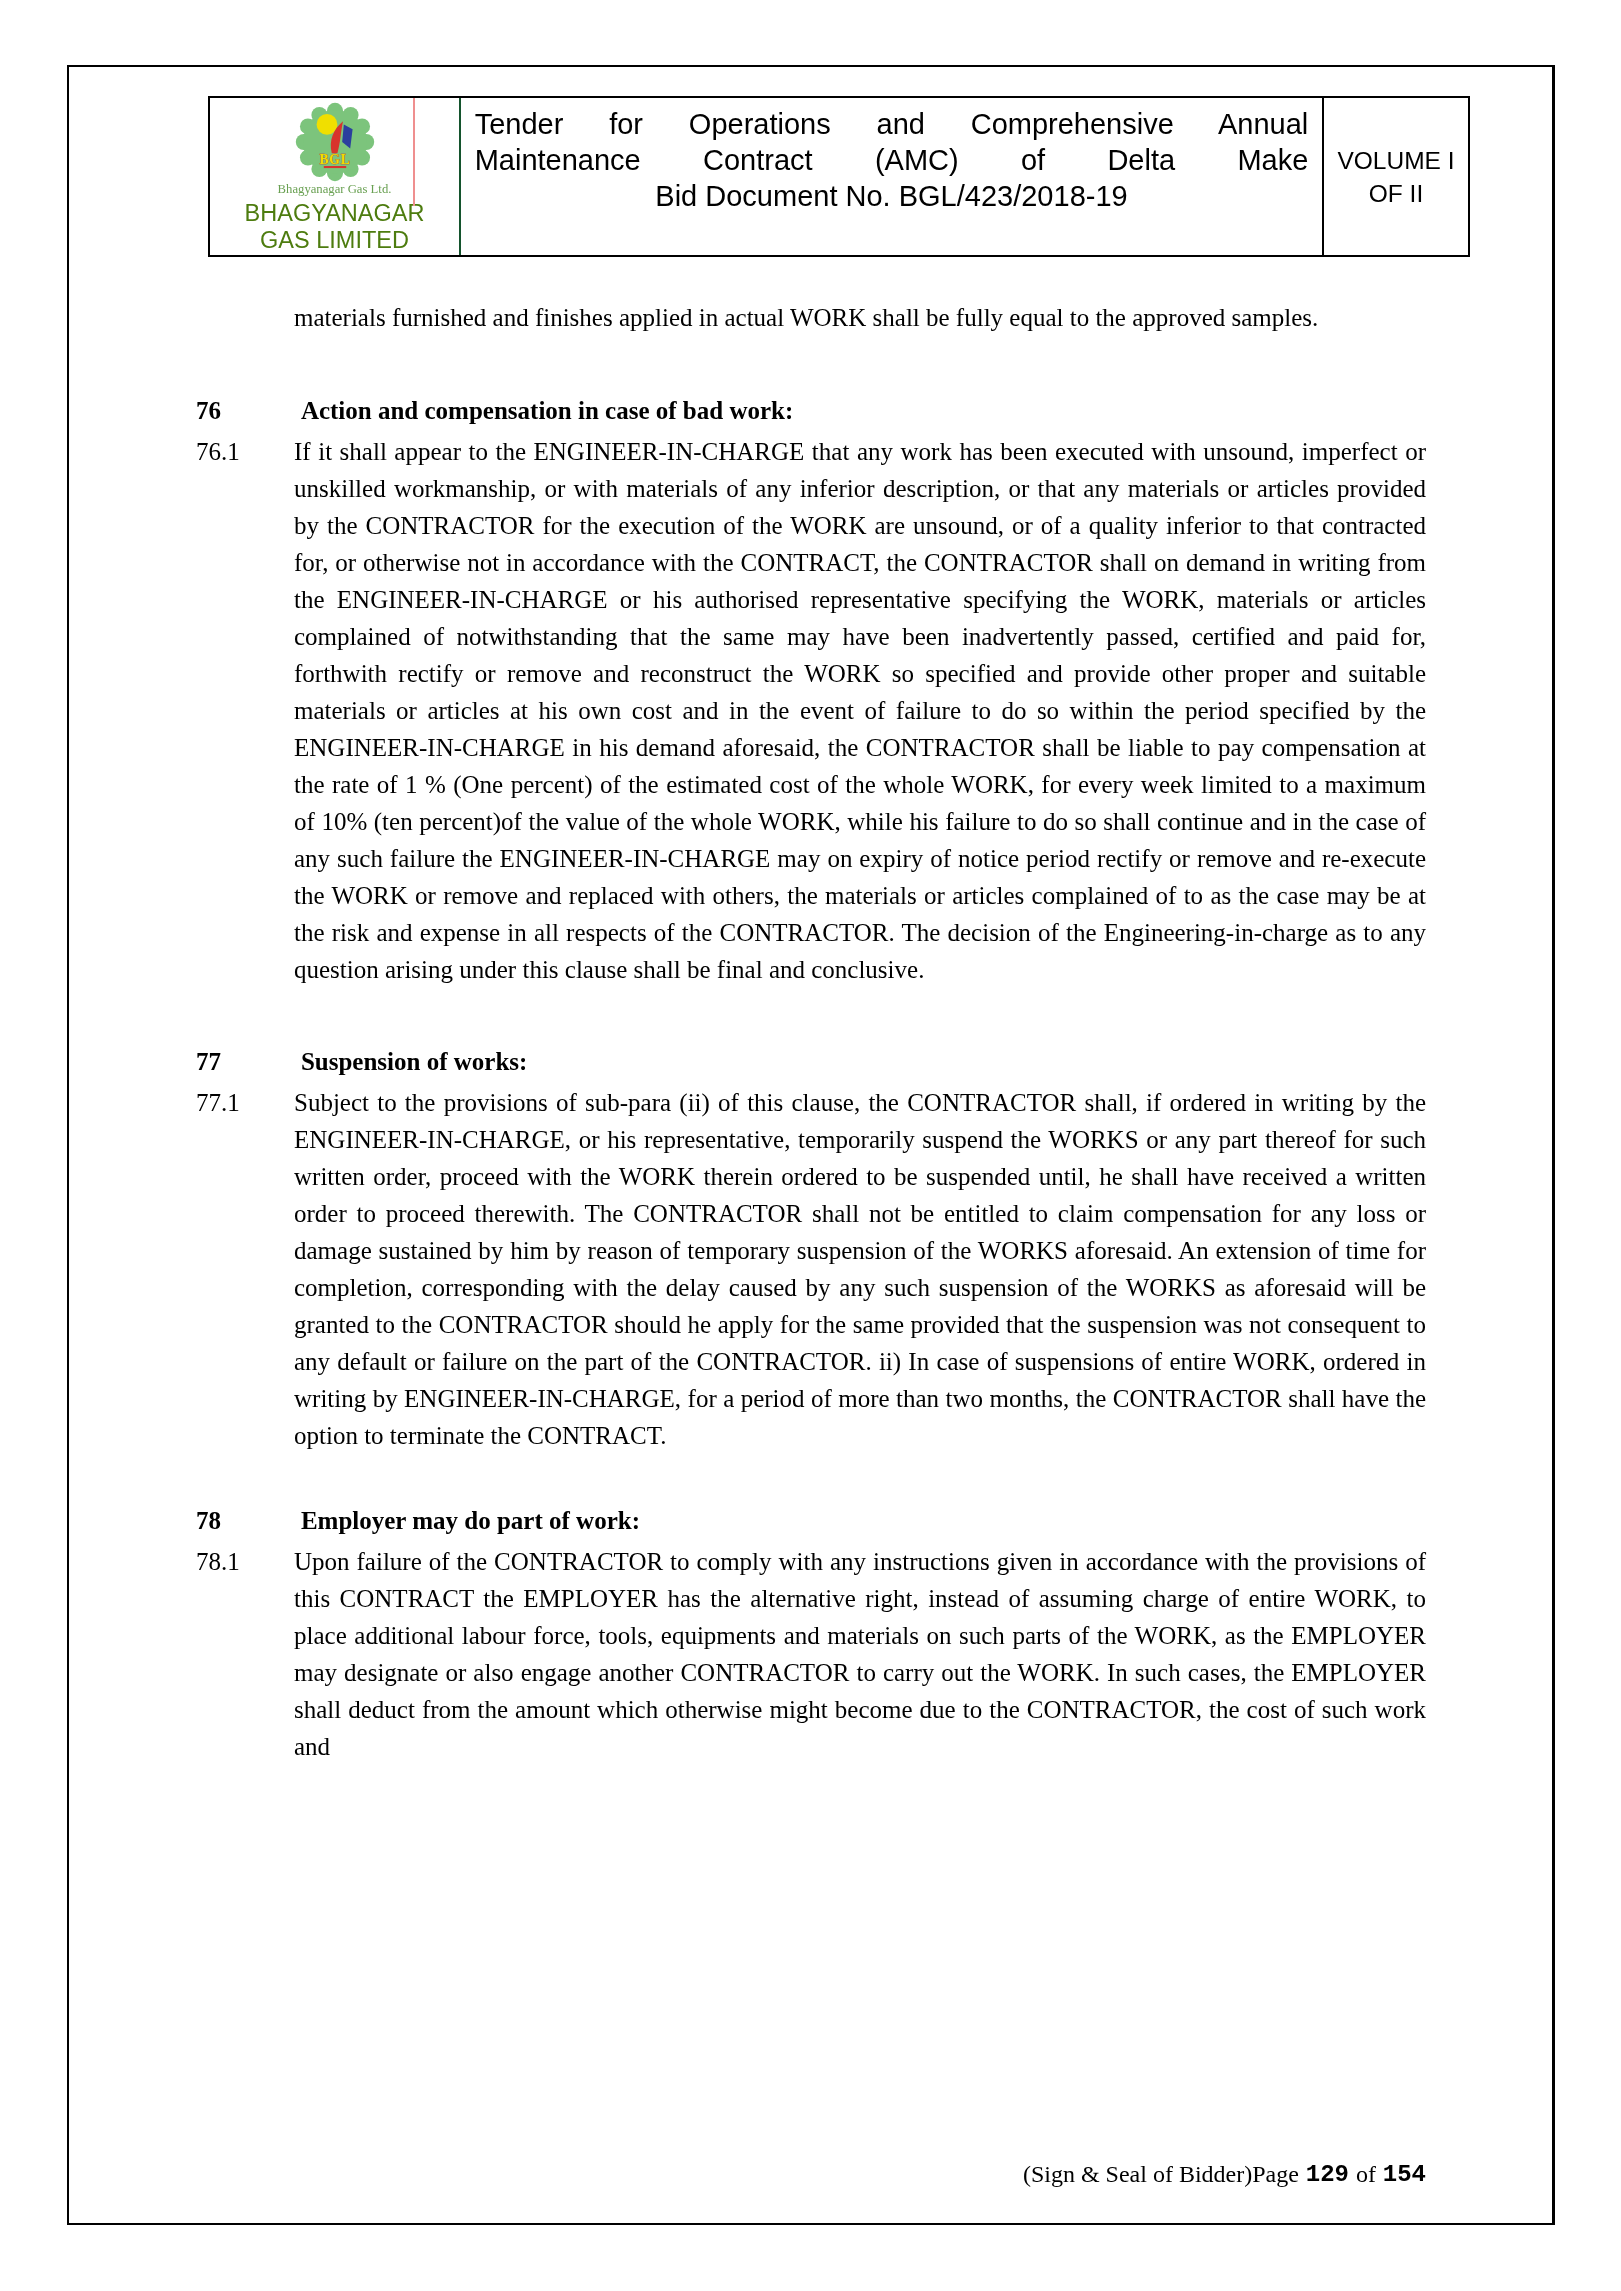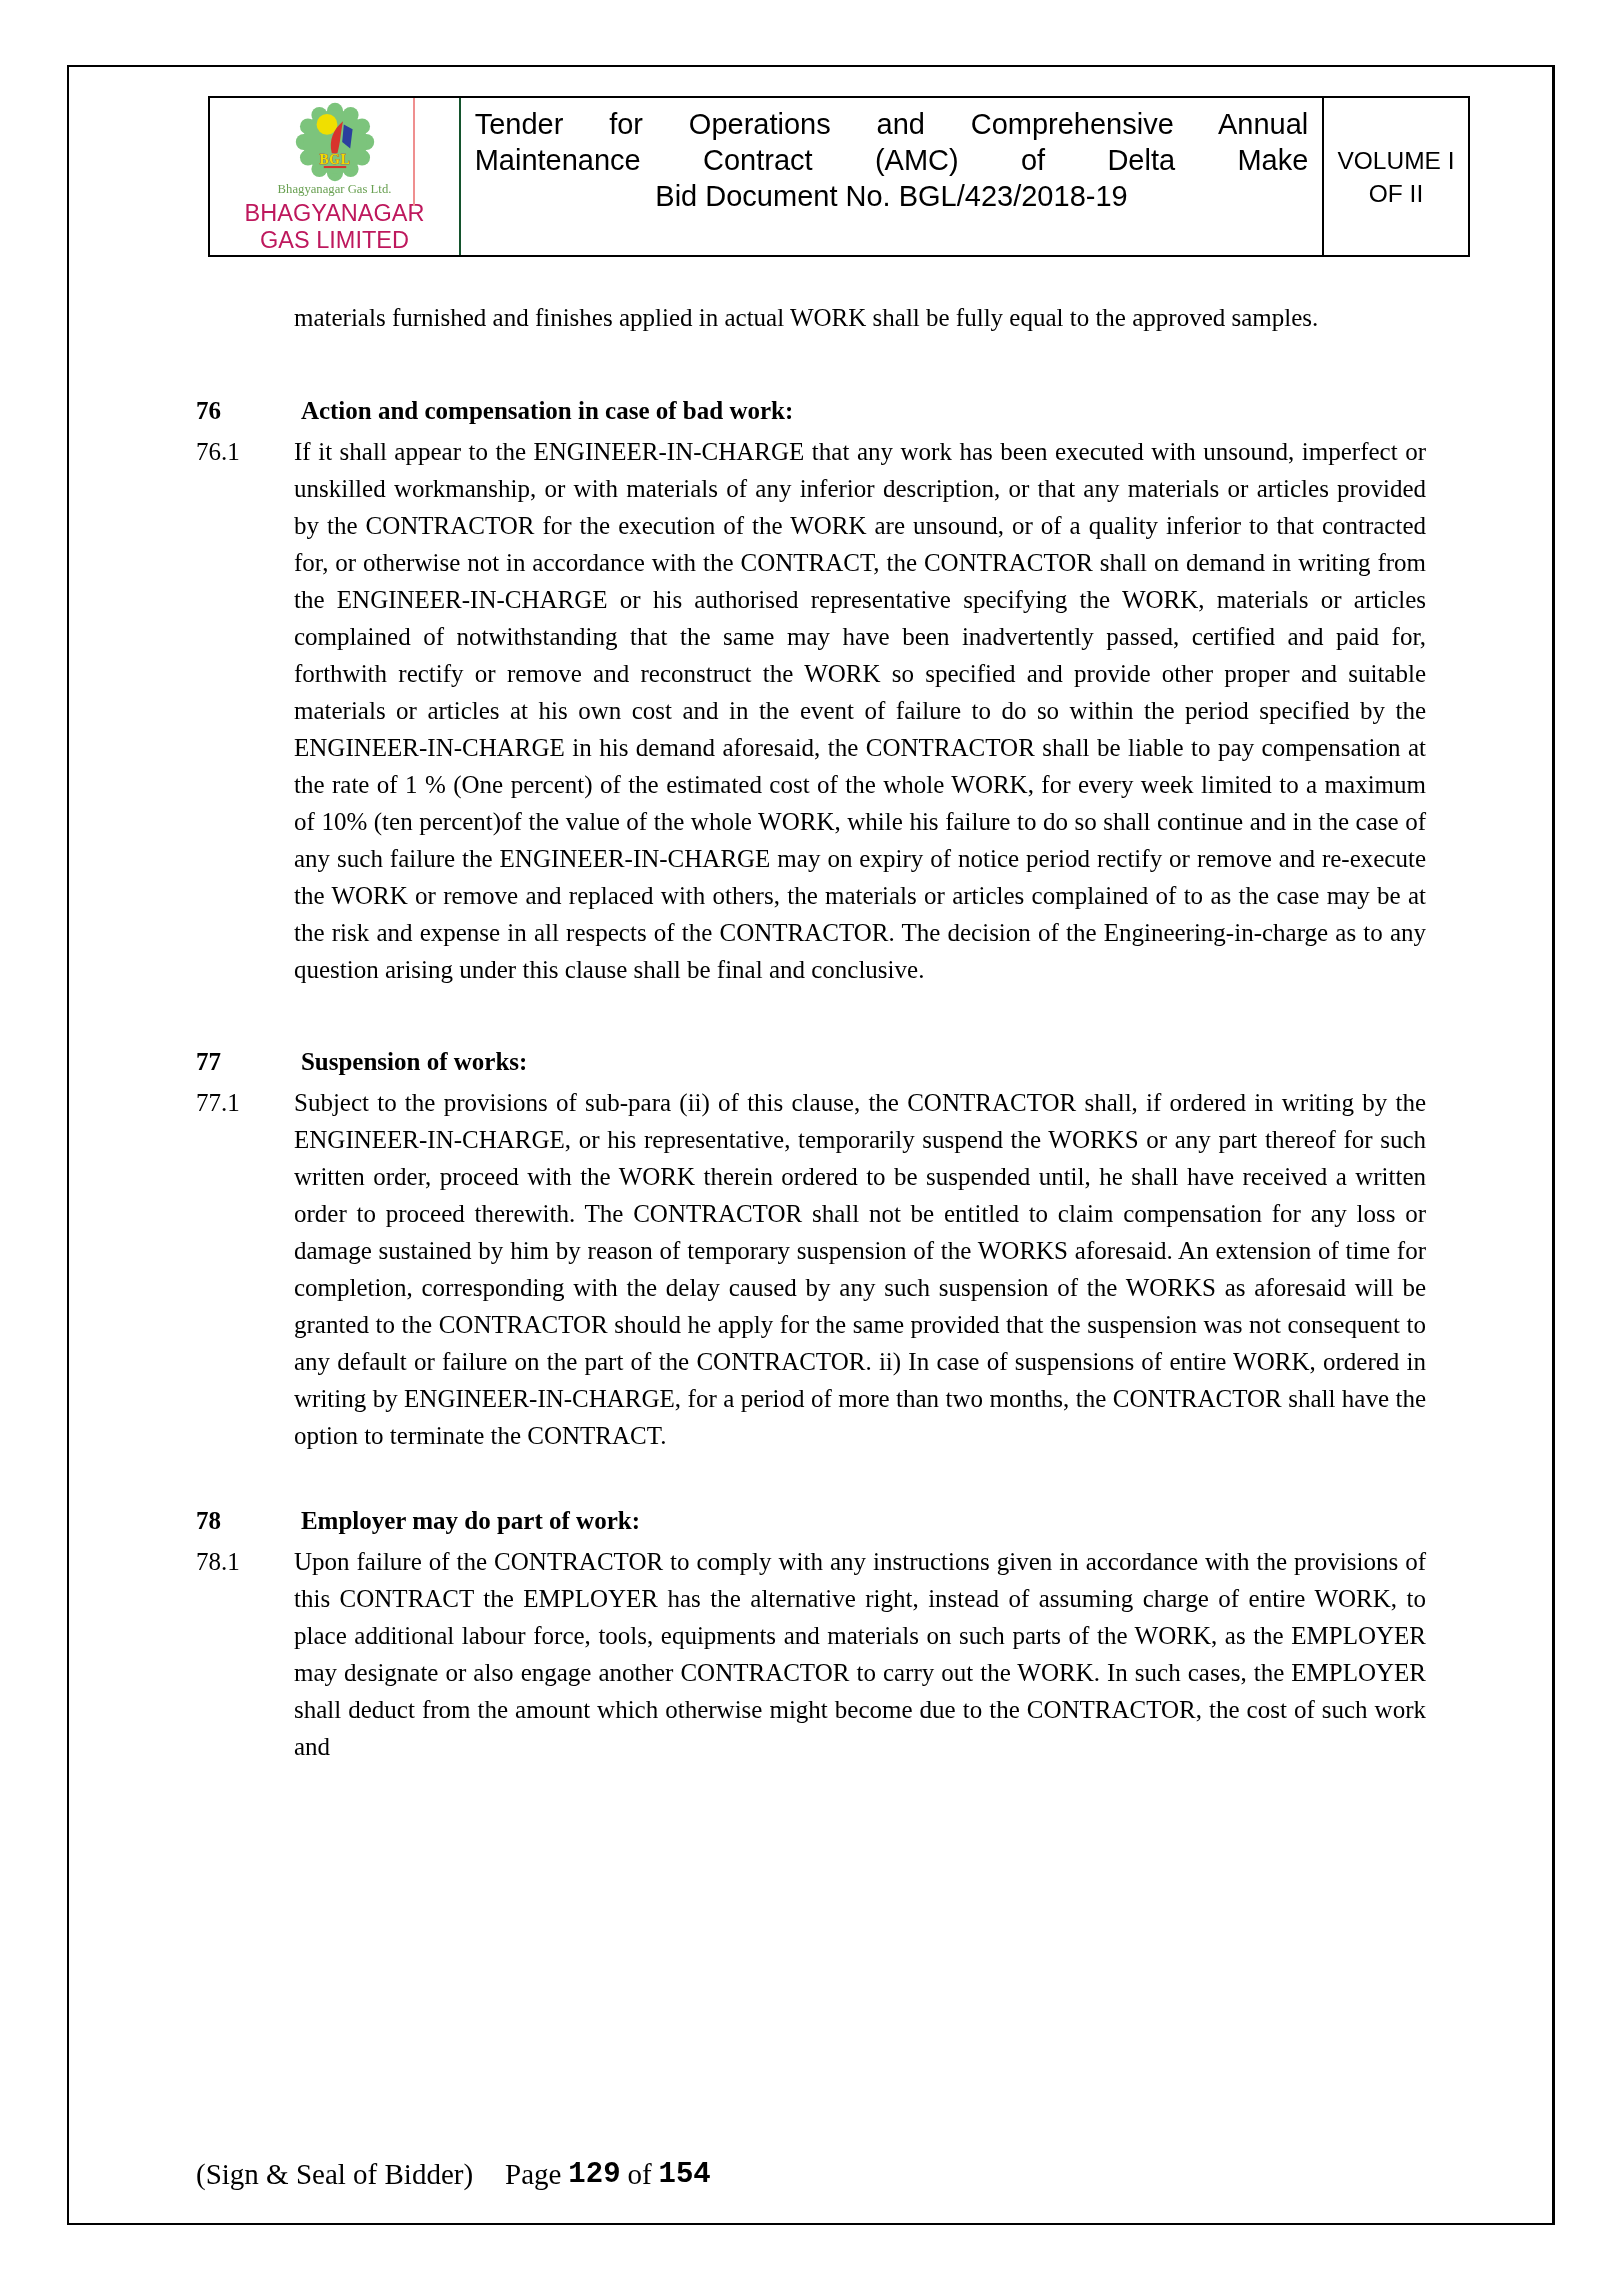--- a/index.html
+++ b/index.html
@@ -17,42 +17,42 @@
   
   .header-table{
     position:absolute;left:208px;top:96px;width:1262px;height:161px;
     box-sizing:border-box;border:2px solid #000;display:flex;background:#fff;
   }
   .cell{box-sizing:border-box;height:100%;}
   .logo-cell{width:251px;border-right:2px solid #14532d;display:flex;flex-direction:column;align-items:center;position:relative;}
   .red-line{position:absolute;left:203px;top:0;width:2px;height:108px;background:#ef8f8f;}
   .logo-emblem{margin-top:3.9px;}
   .logo-sub{font:12.7px/15.7px "Liberation Serif",serif;color:#69a052;margin-top:0;}
-  .company{font:23.5px/27.4px "Liberation Sans",sans-serif;color:#be185d;text-align:center;margin-top:2px;width:235px;}
+  .company{font:23.5px/27.4px "Liberation Sans",sans-serif;color:#4d7c0f;text-align:center;margin-top:2px;width:235px;}
   .title-cell{width:863px;border-right:2px solid #000;padding:7.8px 13.7px;}
   .title-line{font:29px/36px "Liberation Sans",sans-serif;color:#000;}
   .tl-just{text-align:justify;text-align-last:justify;}
   .tl-left{text-align:left;}
   .tl-center{text-align:center;}
   .volume-cell{flex:1;display:flex;flex-direction:column;align-items:center;justify-content:center;}
   .volume-line{font:24.5px/33px "Liberation Sans",sans-serif;color:#000;text-align:right;}
   
   .content{position:absolute;left:196px;top:299px;width:1230px;font-size:25px;line-height:37px;}
   .intro{margin:0 0 0 98px;width:1132px;text-align:justify;}
   .sec-head{display:flex;font-weight:bold;}
   .sec-head .num{width:98px;flex:none;}
   .sec-head .htext{padding-left:6.9px;}
   .mt-a{margin-top:56px;}
   .mt-b{margin-top:55px;}
   .mt-c{margin-top:48px;}
   .clause{display:flex;margin-top:3.9px;}
   .clause .num{width:98px;flex:none;}
   .clause .ctext{width:1132px;text-align:justify;}
   
-  .footer{position:absolute;left:196px;top:2159px;width:1230px;display:flex;justify-content:flex-start;font-size:29px;line-height:31px;gap:32px;}
+  .footer{position:absolute;left:196px;top:2159px;width:1230px;display:flex;justify-content:flex-end;font-size:24px;line-height:31px;}
   .page-group{display:flex;gap:6.9px;}
   .pg-bold{font-weight:bold;font-family:Liberation Mono, monospace;}
   
   .bgl-acronym{
     font-family:"Liberation Serif",serif;font-size:17px;font-weight:bold;
     stroke:#c03028;stroke-width:.7;paint-order:stroke;letter-spacing:1px;
   }
 </style>
 </head>
 <body>

